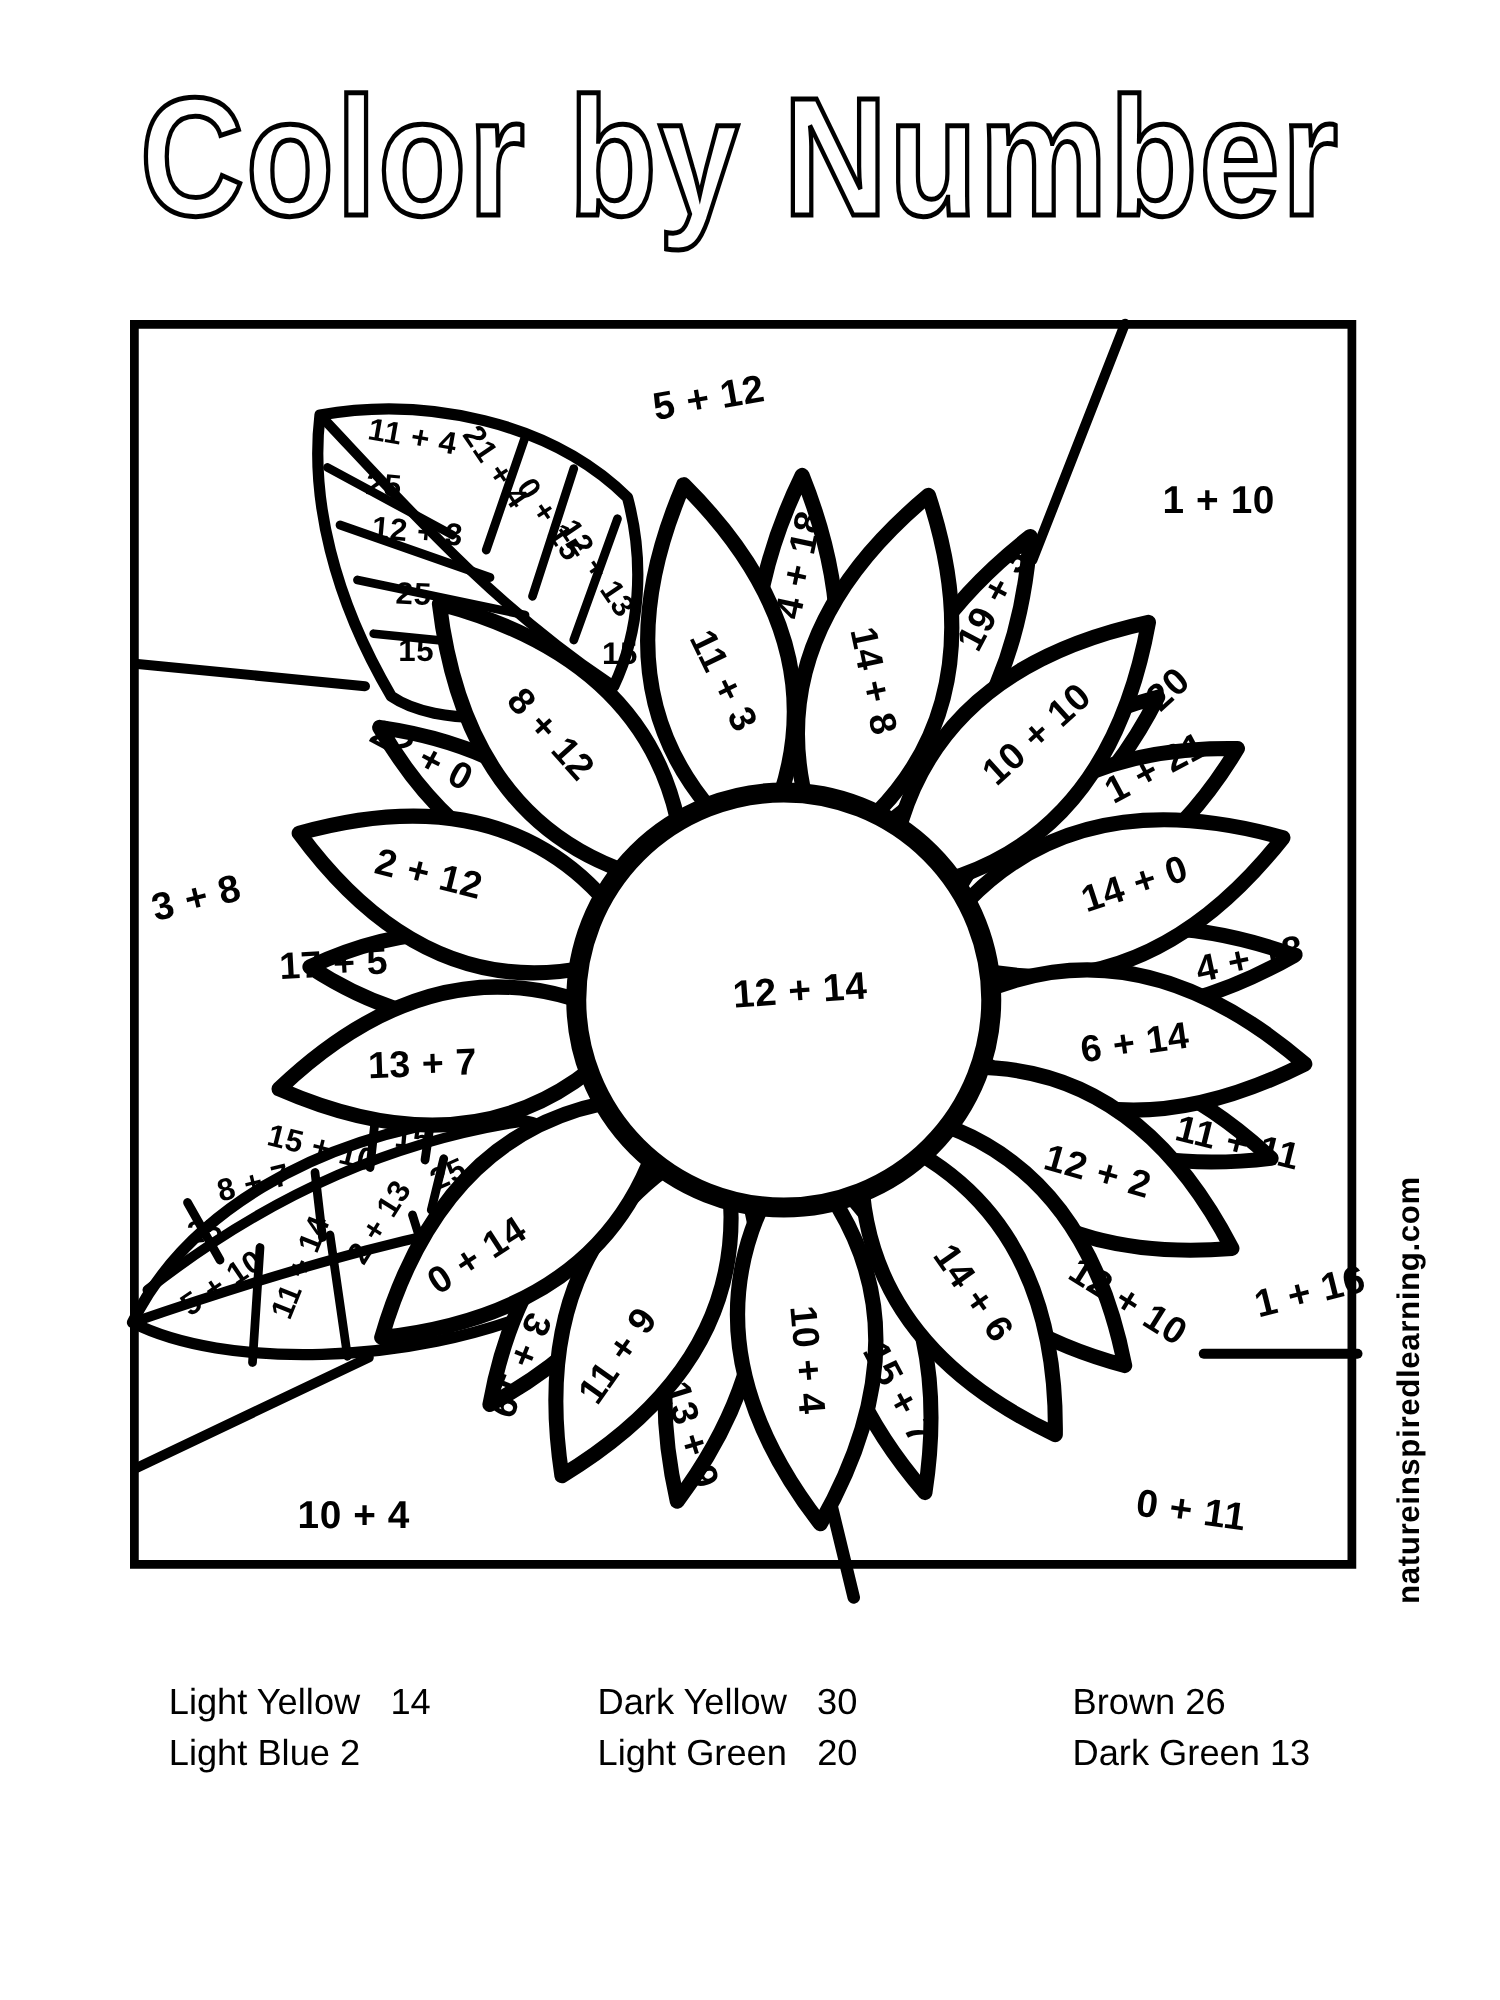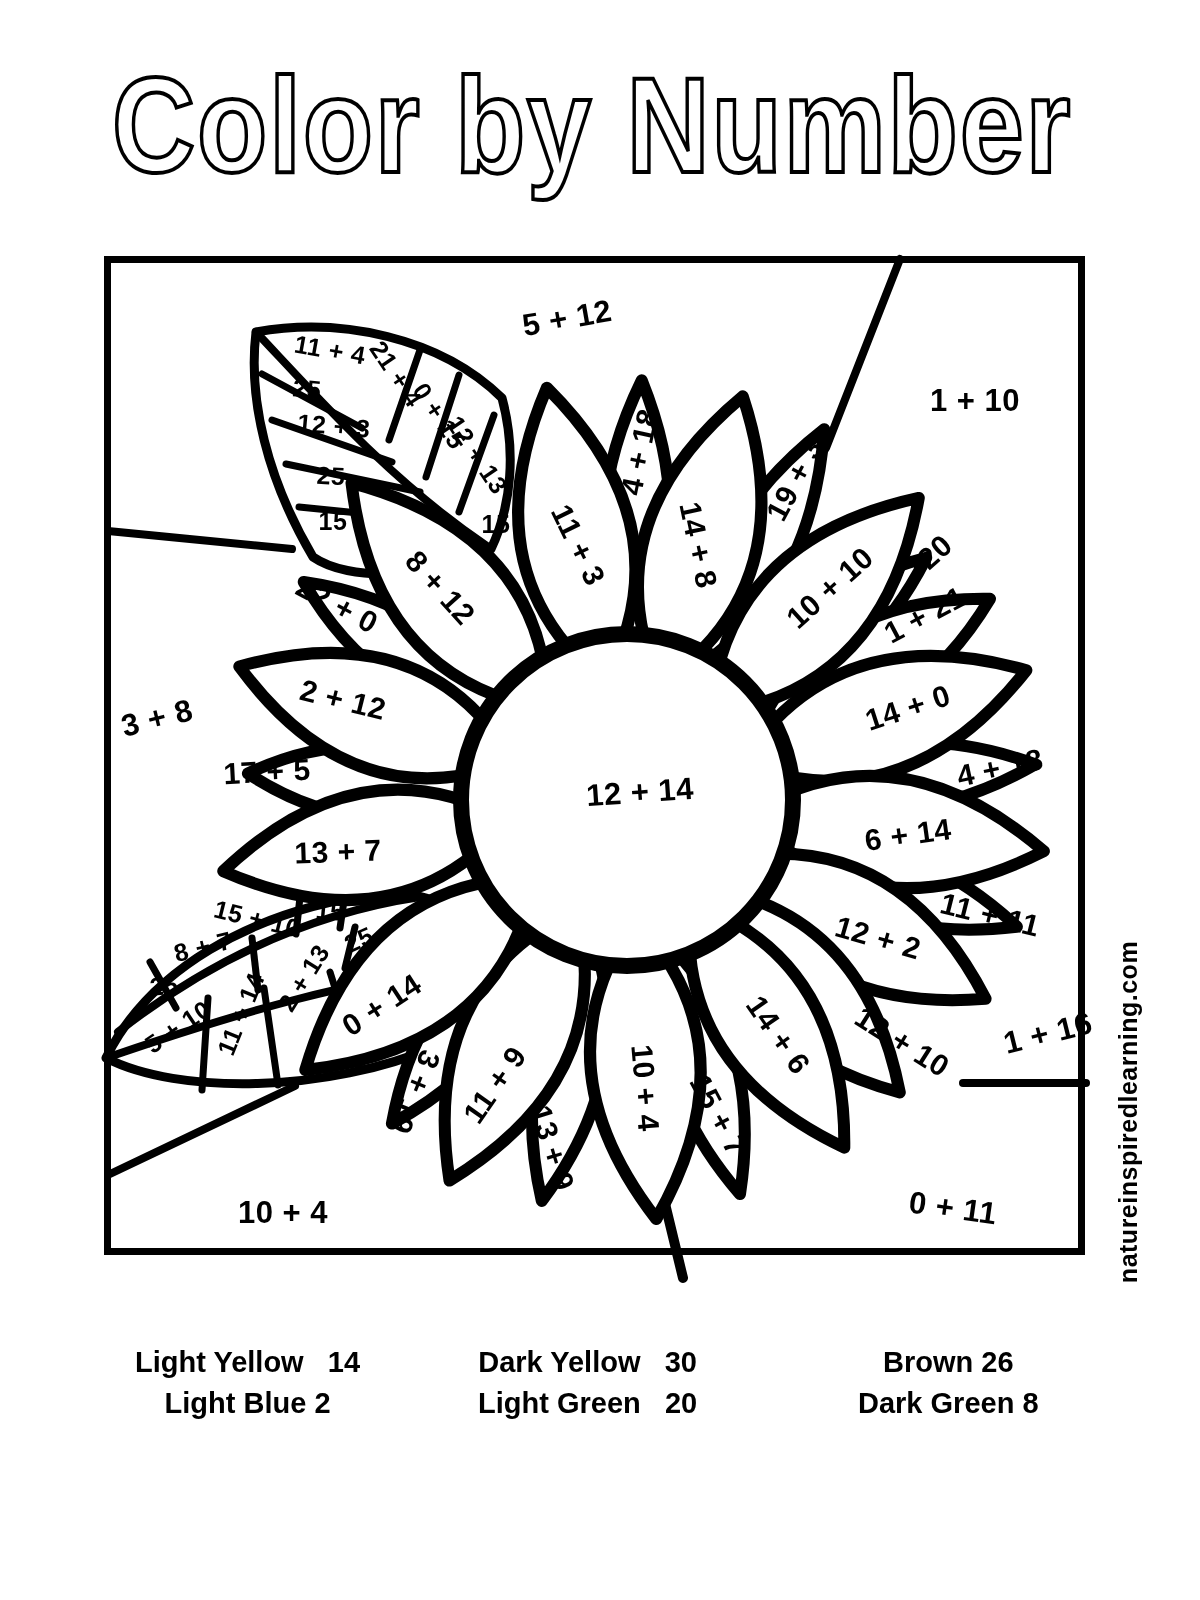--- a/index.html
+++ b/index.html
@@ -31,21 +31,21 @@
   .lbl.center-lbl{font-size:31px;}
   .site{
     position:absolute;left:1128px;top:1112px;
     transform:translate(-50%,-50%) rotate(-90deg);
     font-weight:bold;font-size:25px;letter-spacing:0.5px;white-space:nowrap;
   }
   .legend-col{position:absolute;top:1342px;}
   .legend-col.c1{left:135px;}
   .legend-col.c2{left:478px;}
   .legend-col.c3{left:858px;}
-  .legend-row{font-size:29px;font-weight:bold;line-height:41px;white-space:pre;text-align:center;}
+  .legend-row{font-size:29px;font-weight:normal;line-height:41px;white-space:pre;}
 </style>
 </head>
 <body>
 
 <svg id="art" width="1200" height="1600" viewBox="0 0 1200 1600">
 
   <text class="title-text" x="112" y="172" textLength="960" lengthAdjust="spacingAndGlyphs">Color by Number</text>
 
   <rect class="frame" x="107.5" y="259.5" width="974" height="992"></rect>
 
@@ -172,14 +172,14 @@
 <div class="legend-col c1">
     <div class="legend-row">Light Yellow   14</div>
     <div class="legend-row">Light Blue 2</div>
   </div>
 <div class="legend-col c2">
     <div class="legend-row">Dark Yellow   30</div>
     <div class="legend-row">Light Green   20</div>
   </div>
 <div class="legend-col c3">
     <div class="legend-row">Brown 26</div>
-    <div class="legend-row">Dark Green 8</div>
+    <div class="legend-row">Dark Green 13</div>
   </div>
 
 </body></html>

